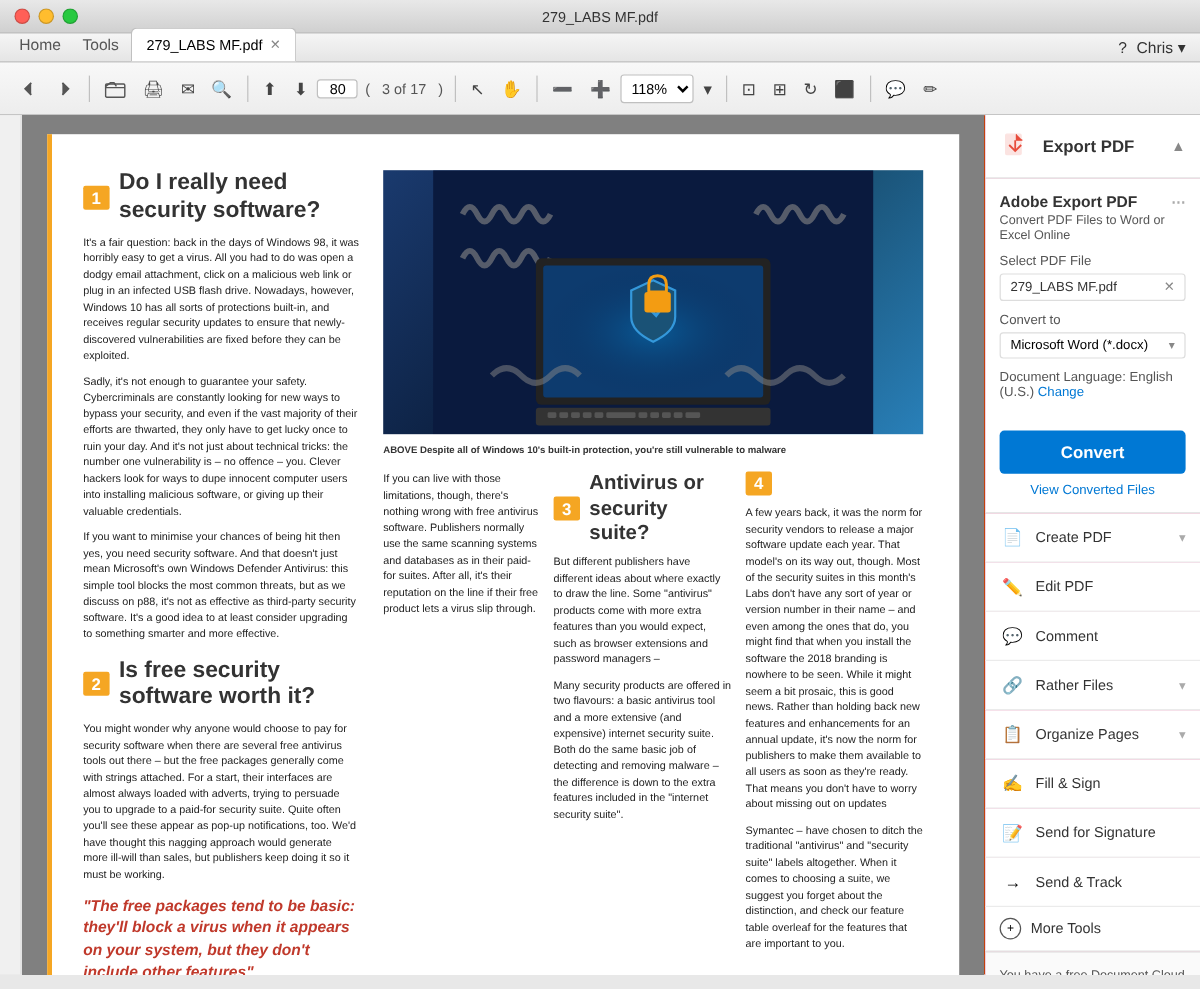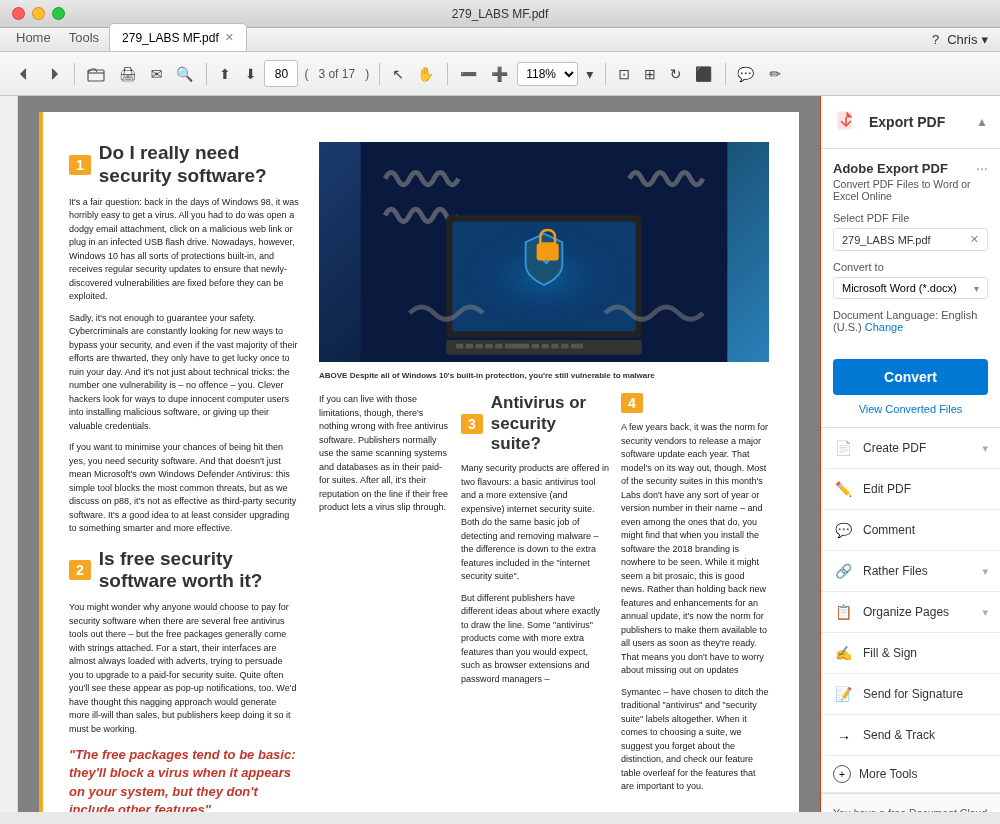--- a/index.html
+++ b/index.html
@@ -43,21 +43,21 @@
       height: 44px;
       background: linear-gradient(to bottom, #f8f8f8, #ededed);
       border-bottom: 1px solid #c5c5c5;
       display: flex;
       align-items: center;
       padding: 0 10px;
       gap: 2px;
     }
     .tool-btn { background: none; border: none; padding: 4px 6px; cursor: pointer; color: #444; font-size: 14px; border-radius: 4px; display: flex; align-items: center; justify-content: center; }
     .tool-sep { width: 1px; height: 22px; background: #c0c0c0; margin: 0 4px; }
-    .page-input { width: 34px; height: 27px; border: 1px solid #c0c0c0; border-radius: 3px; text-align: center; font-size: 12px; background: white; }
+    .page-input { width: 34px; height: 16px; border: 1px solid #c0c0c0; border-radius: 3px; text-align: center; font-size: 12px; background: white; }
     .page-info { font-size: 12px; color: #555; padding: 0 4px; }
     .zoom-select { height: 24px; border: 1px solid #c0c0c0; border-radius: 3px; font-size: 12px; padding: 0 4px; background: white; }
 
     
     .main-layout { display: flex; height: calc(824px - 28px - 36px - 44px); }
 
     
     .left-strip { width: 18px; background: #f0f0f0; border-right: 1px solid #ddd; display: flex; flex-direction: column; align-items: center; padding-top: 10px; }
 
     
@@ -278,22 +278,22 @@
           <div style="display:grid; grid-template-columns: 130px 1fr 1fr; gap:12px; margin-top:12px;">
             <div>
               <p class="body-text">If you can live with those limitations, though, there's nothing wrong with free antivirus software. Publishers normally use the same scanning systems and databases as in their paid-for suites. After all, it's their reputation on the line if their free product lets a virus slip through.</p>
             </div>
             <div>
 
               <div class="section-header">
                 <span class="section-num">3</span>
                 <span class="section-title">Antivirus or security suite?</span>
               </div>
+              <p class="body-text">But different publishers have different ideas about where exactly to draw the line. Some "antivirus" products come with more extra features than you would expect, such as browser extensions and password managers –</p>
               <p class="body-text">Many security products are offered in two flavours: a basic antivirus tool and a more extensive (and expensive) internet security suite. Both do the same basic job of detecting and removing malware – the difference is down to the extra features included in the "internet security suite".</p>
-              <p class="body-text">But different publishers have different ideas about where exactly to draw the line. Some "antivirus" products come with more extra features than you would expect, such as browser extensions and password managers –</p>
             </div>
             <div>
 
               <div class="section-header">
                 <span class="section-num">4</span>
               </div>
               <p class="body-text">A few years back, it was the norm for security vendors to release a major software update each year. That model's on its way out, though. Most of the security suites in this month's Labs don't have any sort of year or version number in their name – and even among the ones that do, you might find that when you install the software the 2018 branding is nowhere to be seen.
 
 While it might seem a bit prosaic, this is good news. Rather than holding back new features and enhancements for an annual update, it's now the norm for publishers to make them available to all users as soon as they're ready. That means you don't have to worry about missing out on updates</p>
               <p class="body-text">Symantec – have chosen to ditch the traditional "antivirus" and "security suite" labels altogether. When it comes to choosing a suite, we suggest you forget about the distinction, and check our feature table overleaf for the features that are important to you.</p>

